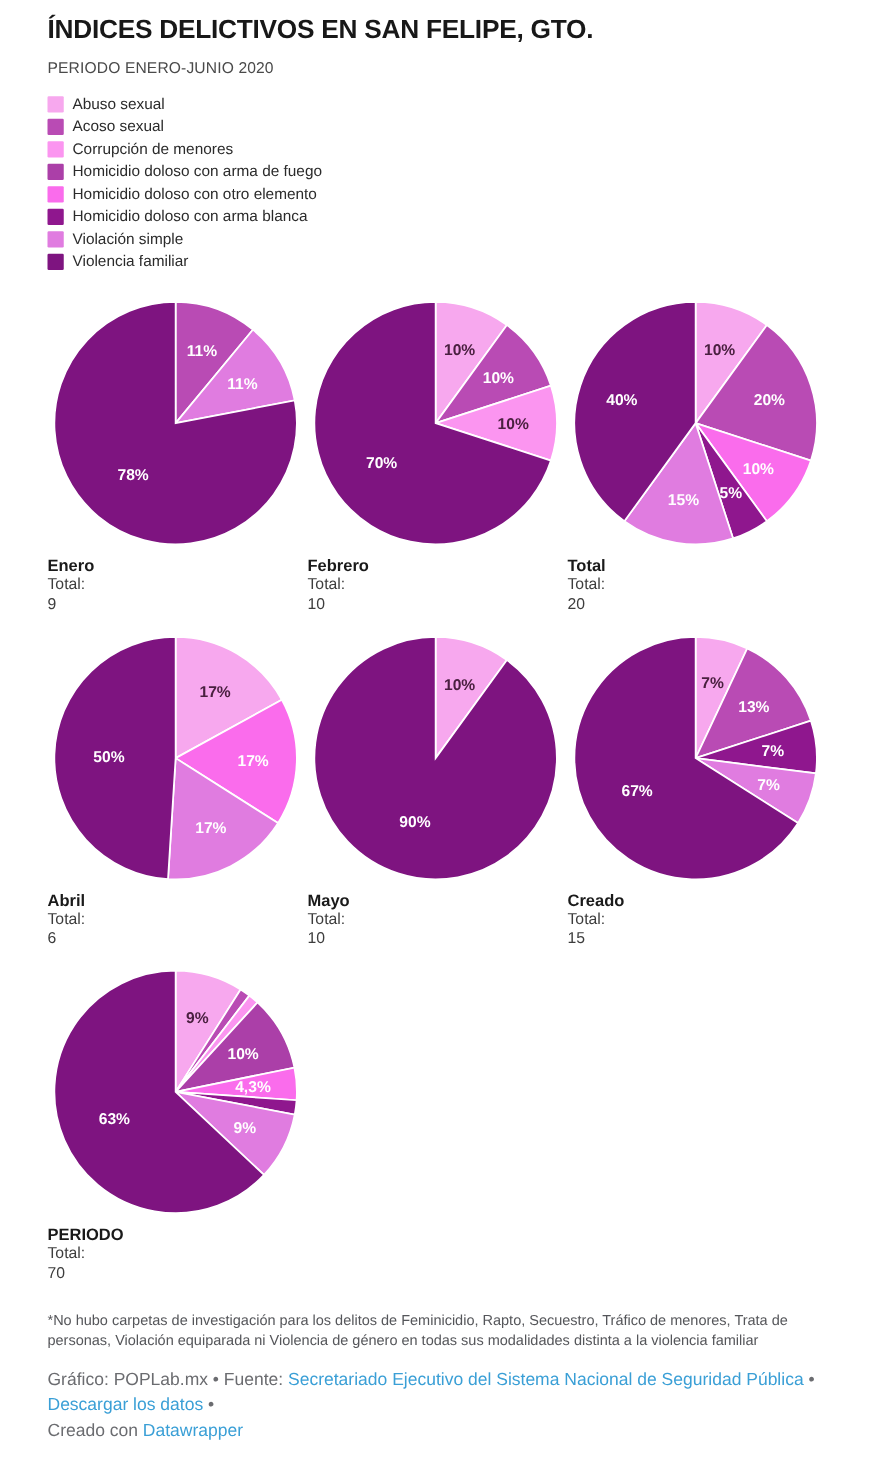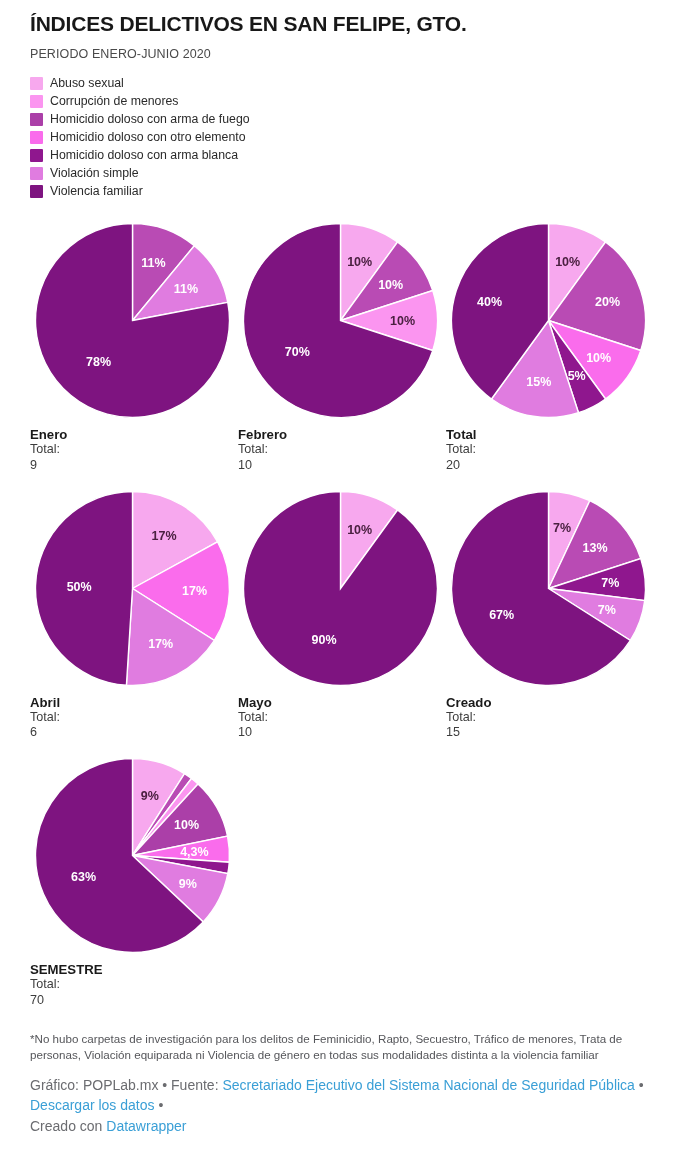--- a/index.html
+++ b/index.html
@@ -9,21 +9,21 @@
     background: #ffffff;
     font-family: "Liberation Sans", sans-serif;
     color: #333333;
   }
   #page {
     position: relative;
     width: 700px; height: 1168px;
     overflow: hidden;
     background: #ffffff;
   }
-  .pad { padding: 0 30px; }
+  .pad { padding: 0 38px; }
 
   .chart-title {
     font-size: 21px;
     font-weight: bold;
     color: #181818;
     letter-spacing: -0.2px;
     margin: 0;
     padding-top: 12px;
     line-height: 1.15;
   }
@@ -120,20 +120,24 @@
 
 <div id="page">
   <div class="pad">
     <h1 class="chart-title">ÍNDICES DELICTIVOS EN SAN FELIPE, GTO.</h1>
     <p class="chart-subtitle">PERIODO ENERO-JUNIO 2020</p>
 
     <div class="legend" id="legend">
         <div class="legend-item">
           <span class="legend-swatch" style="background: rgb(247, 168, 238);"></span>
           <span class="legend-label">Abuso sexual</span>
+        </div>
+        <div class="legend-item">
+          <span class="legend-swatch" style="background: rgb(185, 75, 180);"></span>
+          <span class="legend-label">Acoso sexual</span>
         </div>
         <div class="legend-item">
           <span class="legend-swatch" style="background: rgb(251, 149, 240);"></span>
           <span class="legend-label">Corrupción de menores</span>
         </div>
         <div class="legend-item">
           <span class="legend-swatch" style="background: rgb(171, 63, 168);"></span>
           <span class="legend-label">Homicidio doloso con arma de fuego</span>
         </div>
         <div class="legend-item">
@@ -268,21 +272,21 @@
               <path d="M 102.5 102.5 L 199.27 109.20 A 97 97 0 0 1 197.78 120.68 Z" fill="#8f178e" stroke="#ffffff" stroke-width="1.4"></path>
               <path d="M 102.5 102.5 L 197.78 120.68 A 97 97 0 0 1 173.21 168.90 Z" fill="#e07ce0" stroke="#ffffff" stroke-width="1.4"></path>
               <path d="M 102.5 102.5 L 173.21 168.90 A 97 97 0 1 1 102.50 5.50 Z" fill="#7e1480" stroke="#ffffff" stroke-width="1.4"></path>
               <text x="119.8" y="47.4" text-anchor="middle" fill="#4a2040" class="slice-label" font-family="&quot;Liberation Sans&quot;, sans-serif" font-size="12.5" font-weight="bold">9%</text>
               <text x="156.5" y="76.4" text-anchor="middle" fill="#ffffff" class="slice-label" font-family="&quot;Liberation Sans&quot;, sans-serif" font-size="12.5" font-weight="bold">10%</text>
               <text x="164.4" y="102.9" text-anchor="middle" fill="#ffffff" class="slice-label" font-family="&quot;Liberation Sans&quot;, sans-serif" font-size="12.5" font-weight="bold">4,3%</text>
               <text x="157.8" y="135.2" text-anchor="middle" fill="#ffffff" class="slice-label" font-family="&quot;Liberation Sans&quot;, sans-serif" font-size="12.5" font-weight="bold">9%</text>
               <text x="53.5" y="128.2" text-anchor="middle" fill="#ffffff" class="slice-label" font-family="&quot;Liberation Sans&quot;, sans-serif" font-size="12.5" font-weight="bold">63%</text>
             </svg>
           </div>
-          <div class="pie-name">SEMESTRE</div>
+          <div class="pie-name">PERIODO</div>
           <div class="pie-total-label">Total:</div>
           <div class="pie-total-value">70</div>
         </div>
       </div>
 
     <p class="footnote">*No hubo carpetas de investigación para los delitos de Feminicidio, Rapto, Secuestro, Tráfico de menores, Trata de personas, Violación equiparada ni Violencia de género en todas sus modalidades distinta a la violencia familiar</p>
     <p class="byline">
       <span>Gráfico: POPLab.mx • Fuente: </span><span class="lnk">Secretariado Ejecutivo del Sistema Nacional de Seguridad Pública</span><span> • </span><span class="lnk">Descargar los datos</span><span> •</span>
       <br>
       <span>Creado con </span><span class="lnk">Datawrapper</span>

